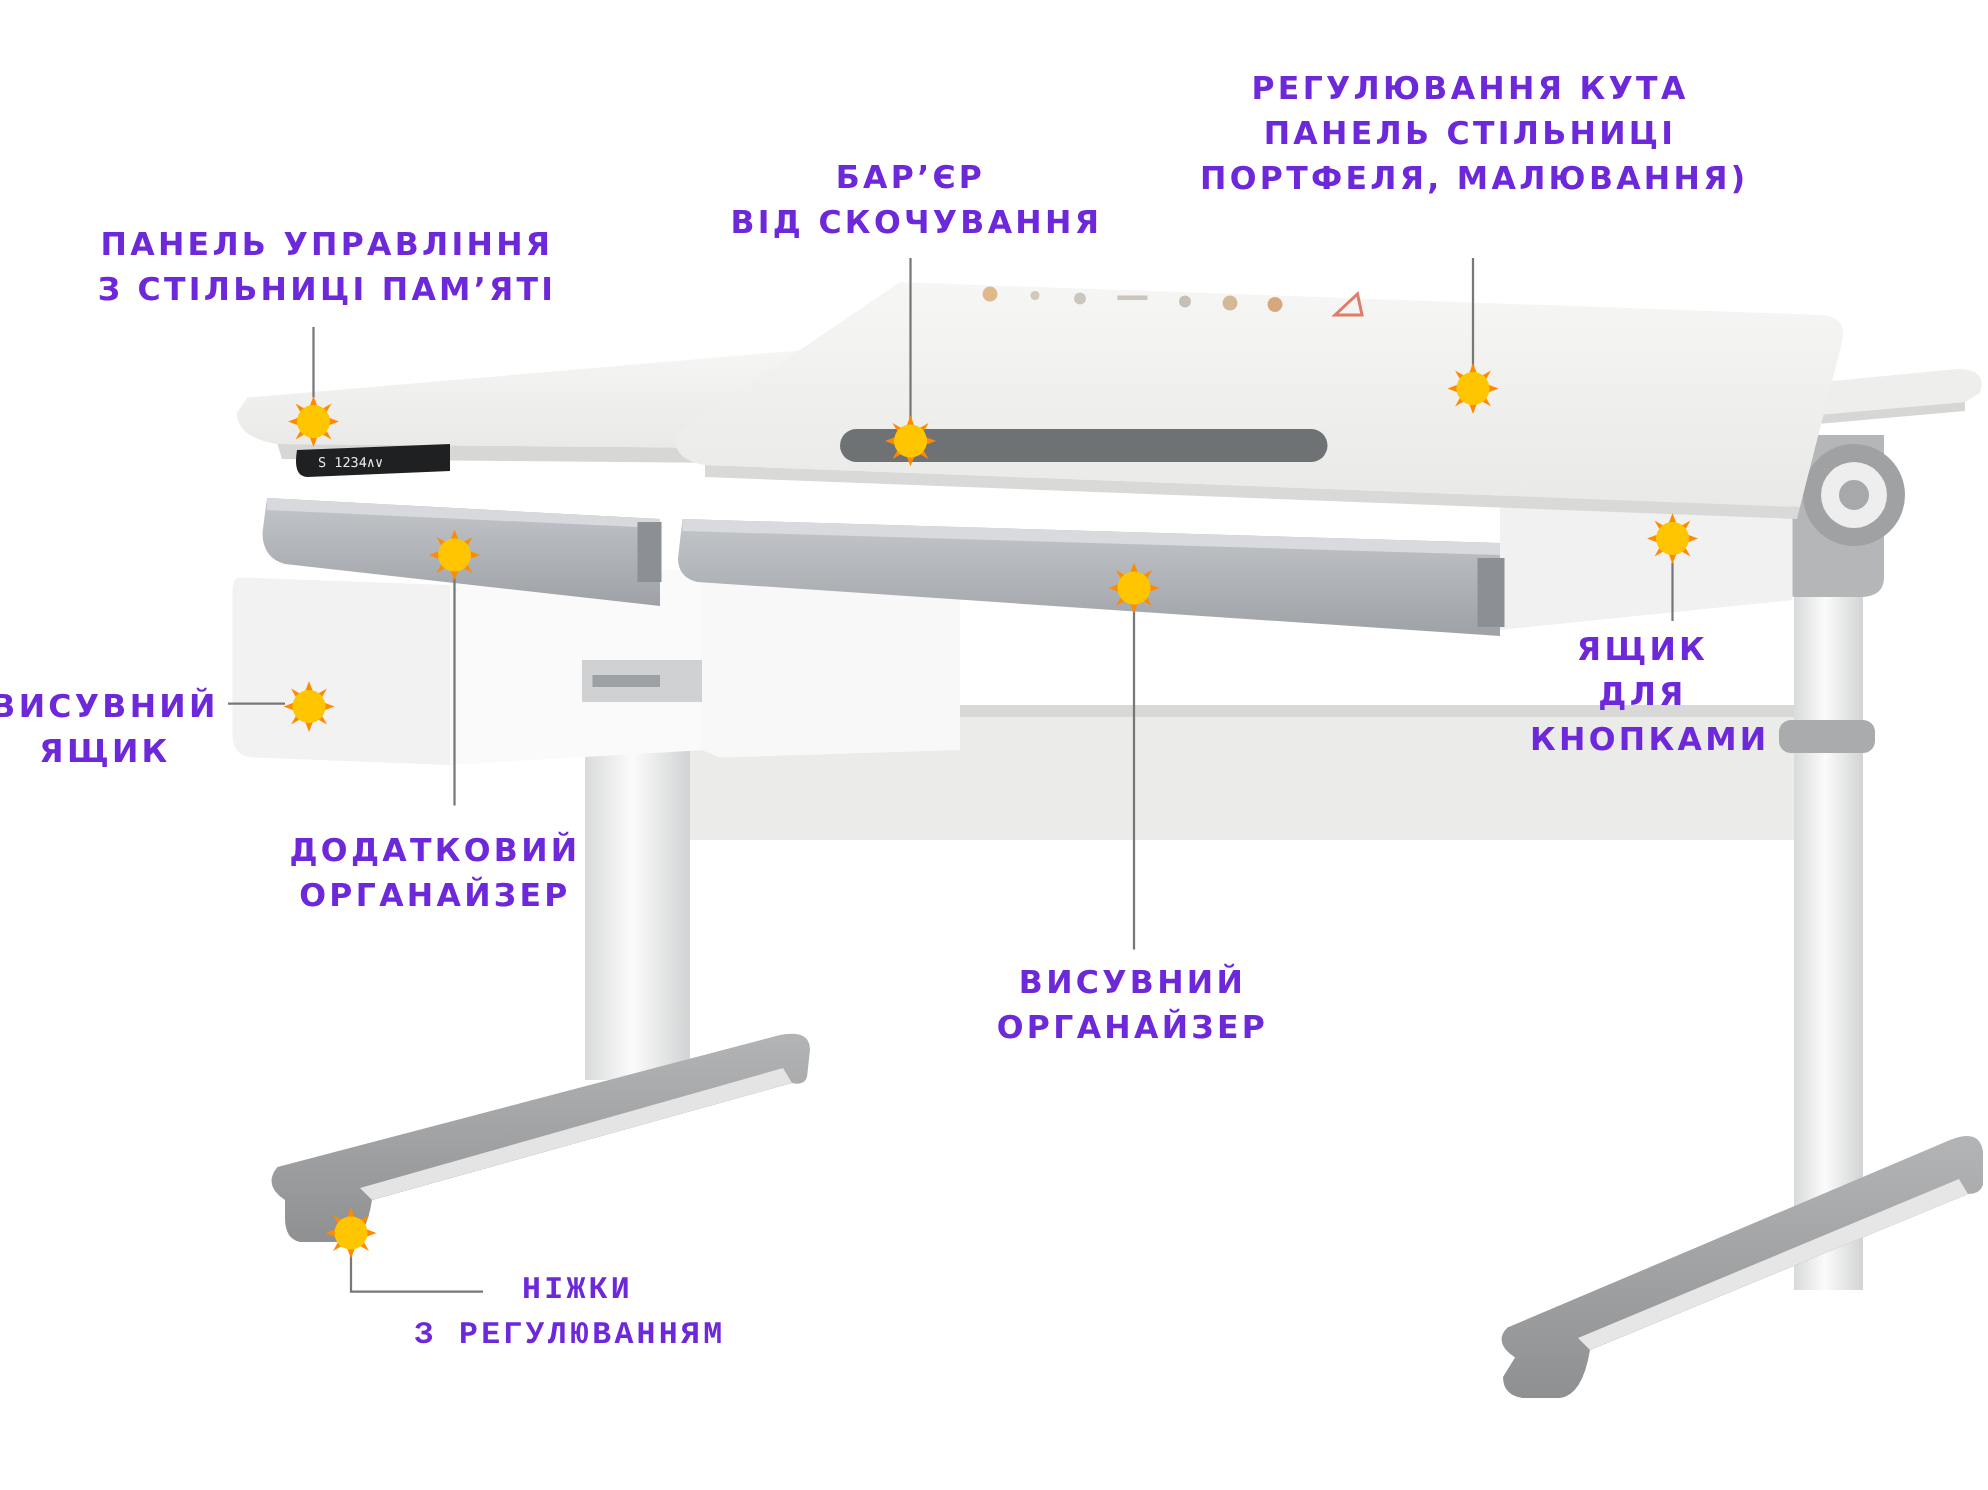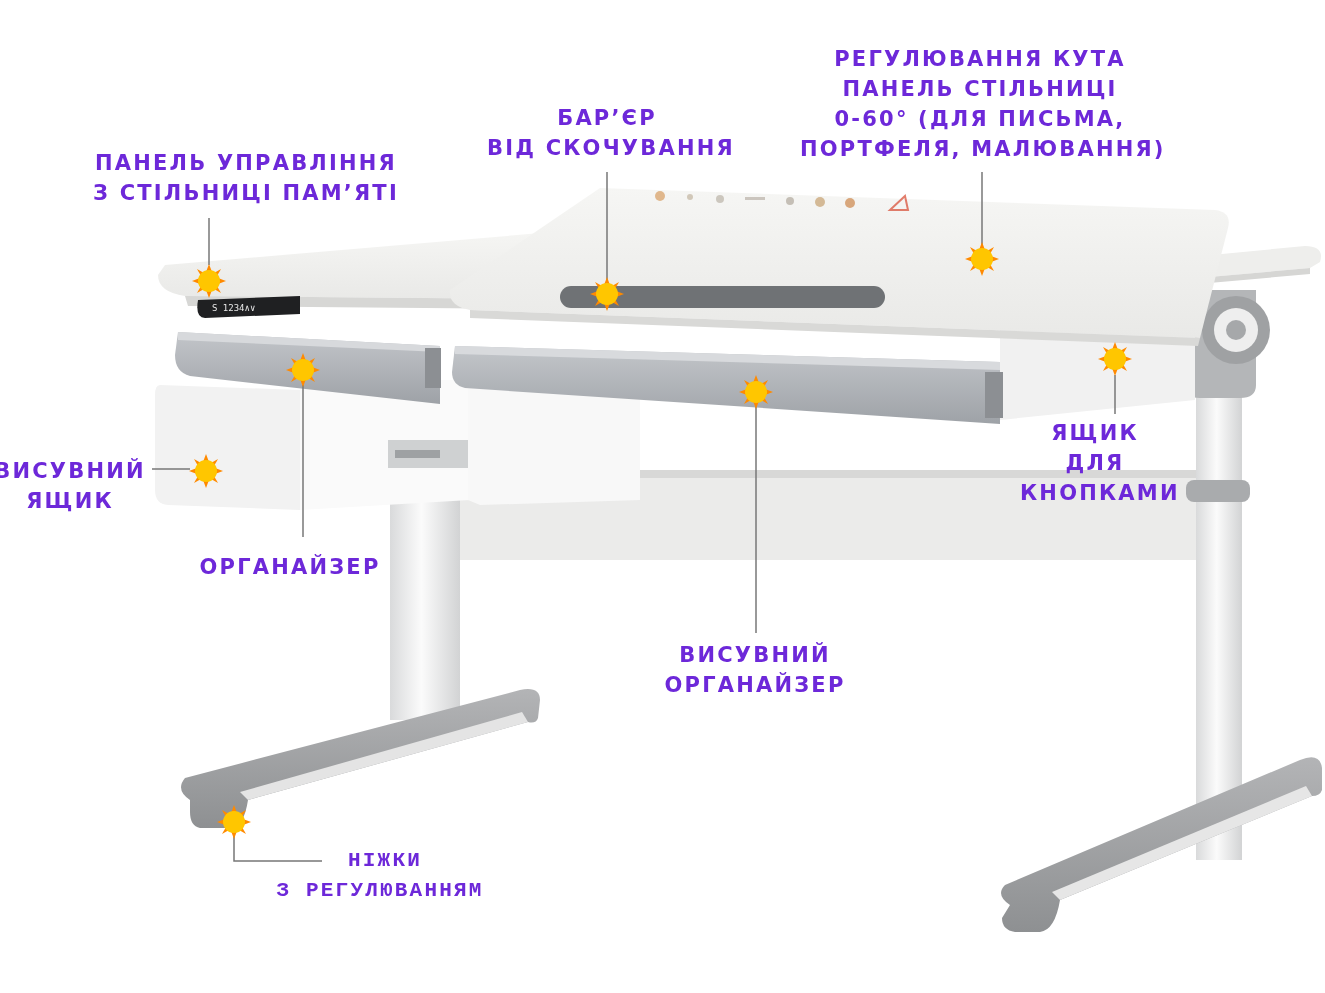--- a/index.html
+++ b/index.html
@@ -209,44 +209,44 @@
         <polygon points="0,17 8,14 8,20"></polygon>
         <polygon points="34,17 26,14 26,20"></polygon>
         <polygon points="5,5 12,9 9,12"></polygon>
         <polygon points="29,29 22,25 25,22"></polygon>
         <polygon points="29,5 25,12 22,9"></polygon>
         <polygon points="5,29 9,22 12,25"></polygon>
       </g>
       <circle cx="17" cy="17" r="11" fill="#ffc600"></circle>
     </svg>
 
-  <div class="label" style="left:76px;top:148px;width:340px;">
+  <div class="label" style="left:48px;top:148px;width:340px;">
     <span>ПАНЕЛЬ УПРАВЛІННЯ</span>
     <span>З СТІЛЬНИЦІ ПАМ’ЯТІ</span>
   </div>
   <div class="label" style="left:487px;top:88px;width:240px;margin-top:15px;">
     <span>БАР’ЄР</span>
     <span>ВІД СКОЧУВАННЯ</span>
   </div>
   <div class="label" style="left:800px;top:44px;width:360px;">
     <span>РЕГУЛЮВАННЯ КУТА</span>
     <span>ПАНЕЛЬ СТІЛЬНИЦІ</span>
-    <span>0-60° (ДЛЯ ПИСЬМА,</span>
     <span>ПОРТФЕЛЯ, МАЛЮВАННЯ)</span>
   </div>
   <div class="label" style="left:1020px;top:418px;width:150px;">
     <span>ЯЩИК</span>
     <span>ДЛЯ</span>
     <span>КНОПКАМИ</span>
   </div>
   <div class="label" style="left:-10px;top:456px;width:160px;">
     <span>ВИСУВНИЙ</span>
     <span>ЯЩИК</span>
   </div>
   <div class="label" style="left:185px;top:552px;width:210px;">
+    <span>ДОДАТКОВИЙ</span>
     <span>ОРГАНАЙЗЕР</span>
   </div>
   <div class="label" style="left:650px;top:640px;width:210px;">
     <span>ВИСУВНИЙ</span>
     <span>ОРГАНАЙЗЕР</span>
   </div>
   <div class="label" style="left:245px;top:846px;width:270px;font-family:Liberation Mono, monospace;">
     <span style="padding-left:10px;">НІЖКИ</span>
     <span>З РЕГУЛЮВАННЯМ</span>
   </div>

